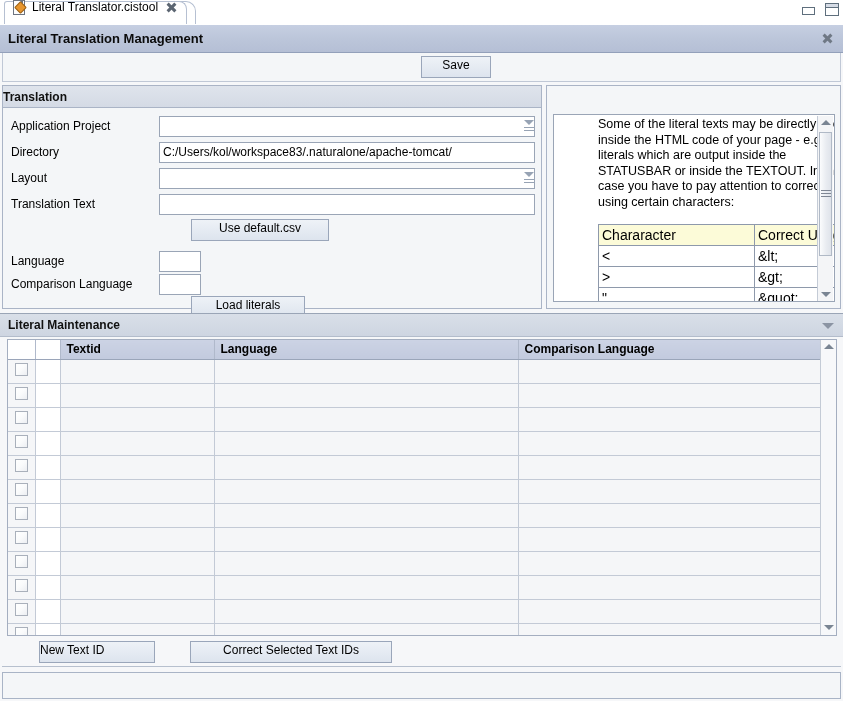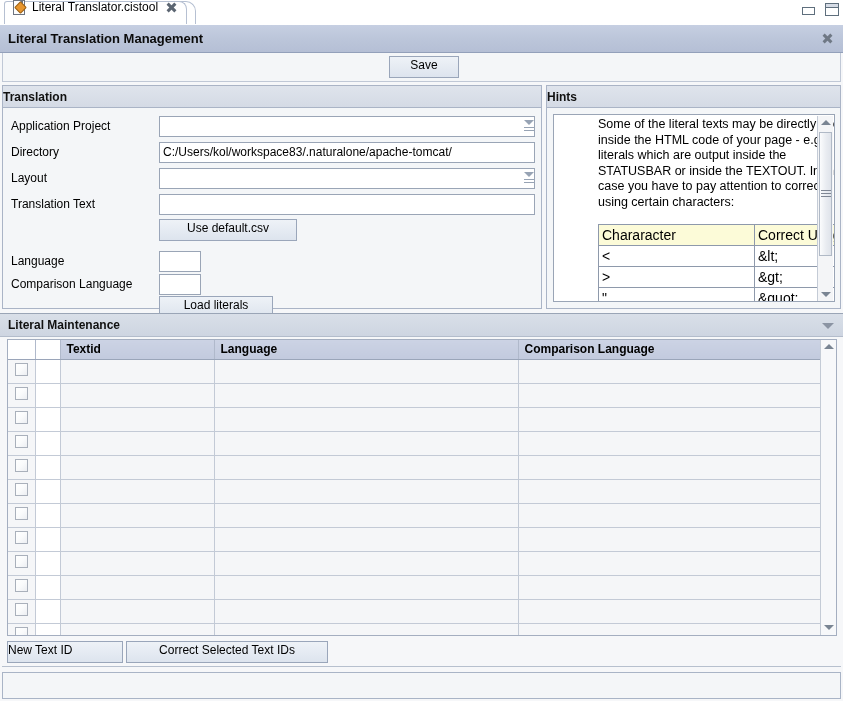--- a/index.html
+++ b/index.html
@@ -184,20 +184,21 @@
   .btn {
     font-family: "Liberation Sans", sans-serif;
     font-size: 12px;
     color: #000;
     background: linear-gradient(to bottom, #eef2f7 0%, #dde4ee 100%);
     border: 1px solid #9aa6ba;
     padding: 2px 10px;
     box-sizing: border-box;
     cursor: default;
     line-height: 16px;
+    margin-left: 32px;
   }
   .btn-save {
     position: absolute;
     left: 386px; top: 3px;
     width: 70px; height: 22px;
     text-align: center;
     padding: 0;
   }
 
   
@@ -558,21 +559,20 @@
 
     <div class="frow" style="left:8px; top:187px; width:240px;">
       <span class="flabel" style="width:148px;">Comparison Language</span>
       <span class="finput" style="display:block; width:42px;"></span>
     </div>
 
     <div class="btn" style="position:absolute; left:156px; top:210px; width:114px; height:22px; text-align:center; padding:0;">Load literals</div>
   </div>
 
   <div class="group" id="grp-hints">
-    <div class="grouphead">Hints</div>
 
     <div class="hintsbox">
       <div class="hints-inner">
         <p class="hints-para">Some of the literal texts may be directly used inside the HTML code of your page - e.g. literals which are output inside the STATUSBAR or inside the TEXTOUT. In this case you have to pay attention to correctly using certain  characters:</p>
         <table class="hints-table">
           <colgroup>
               <col class="c1">
               <col class="c2">
             </colgroup>
           <tbody>

